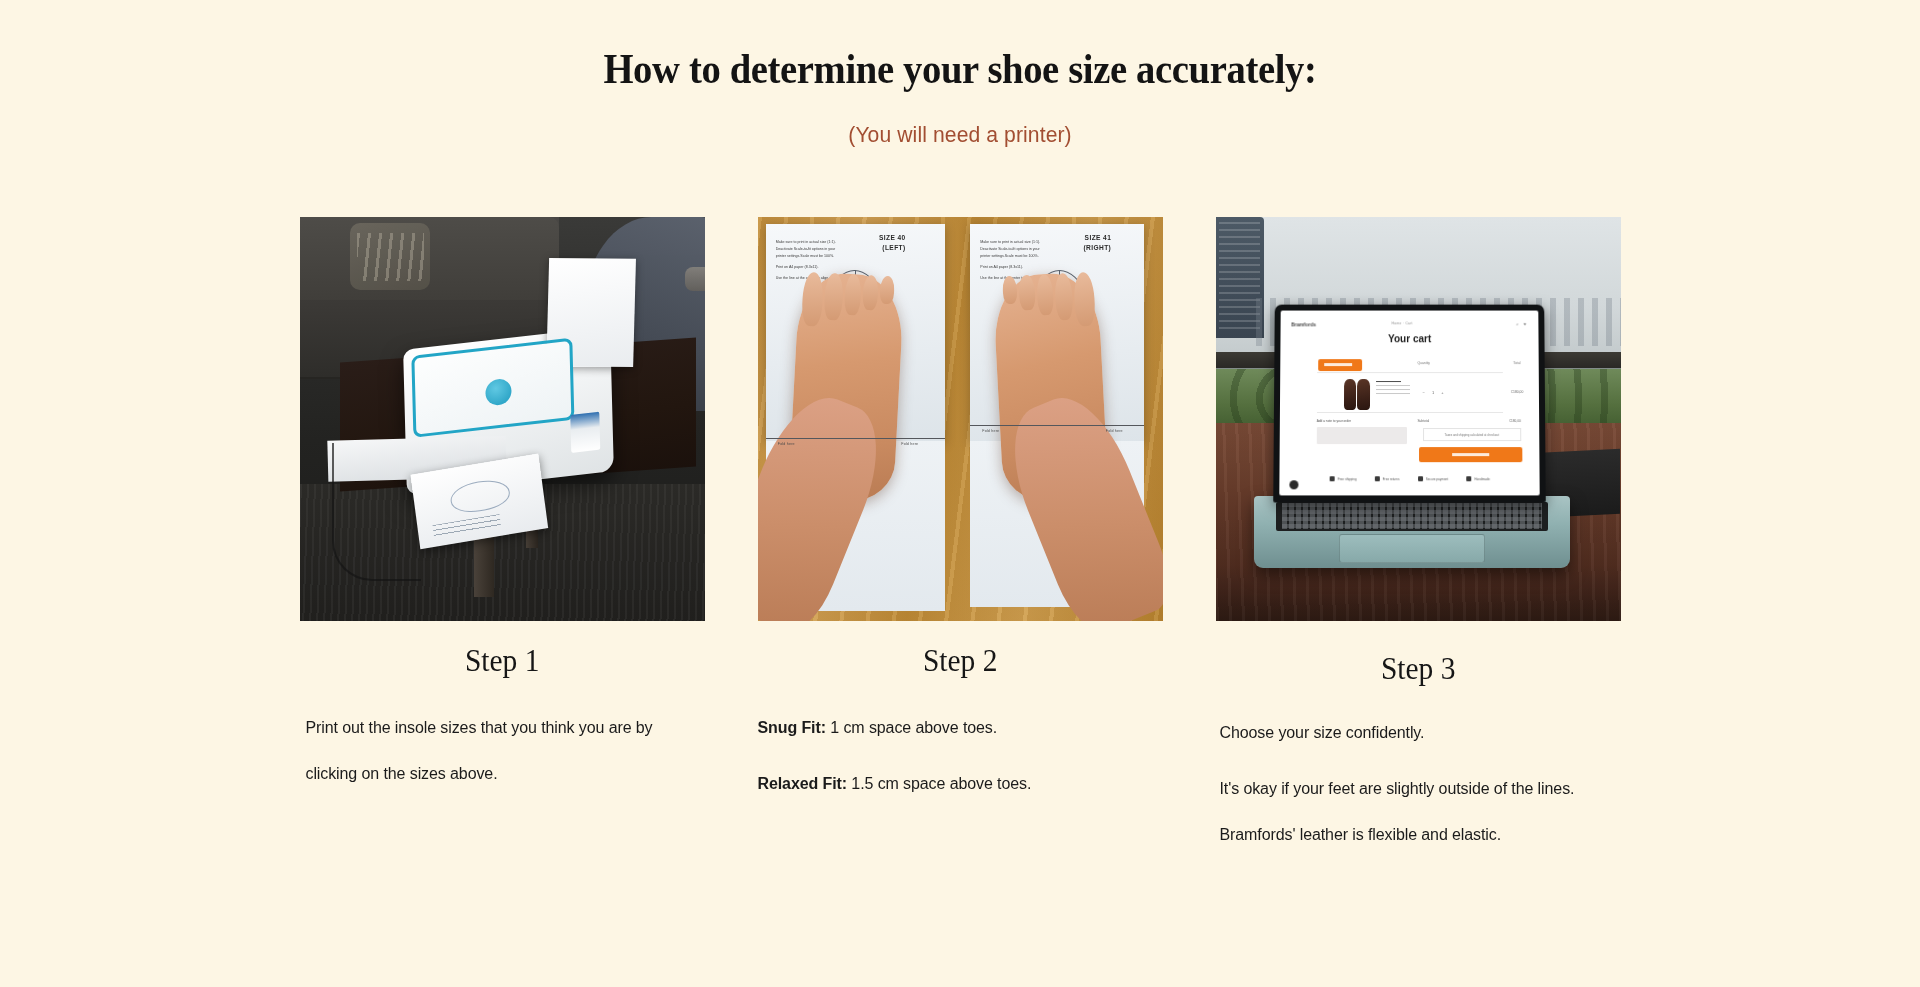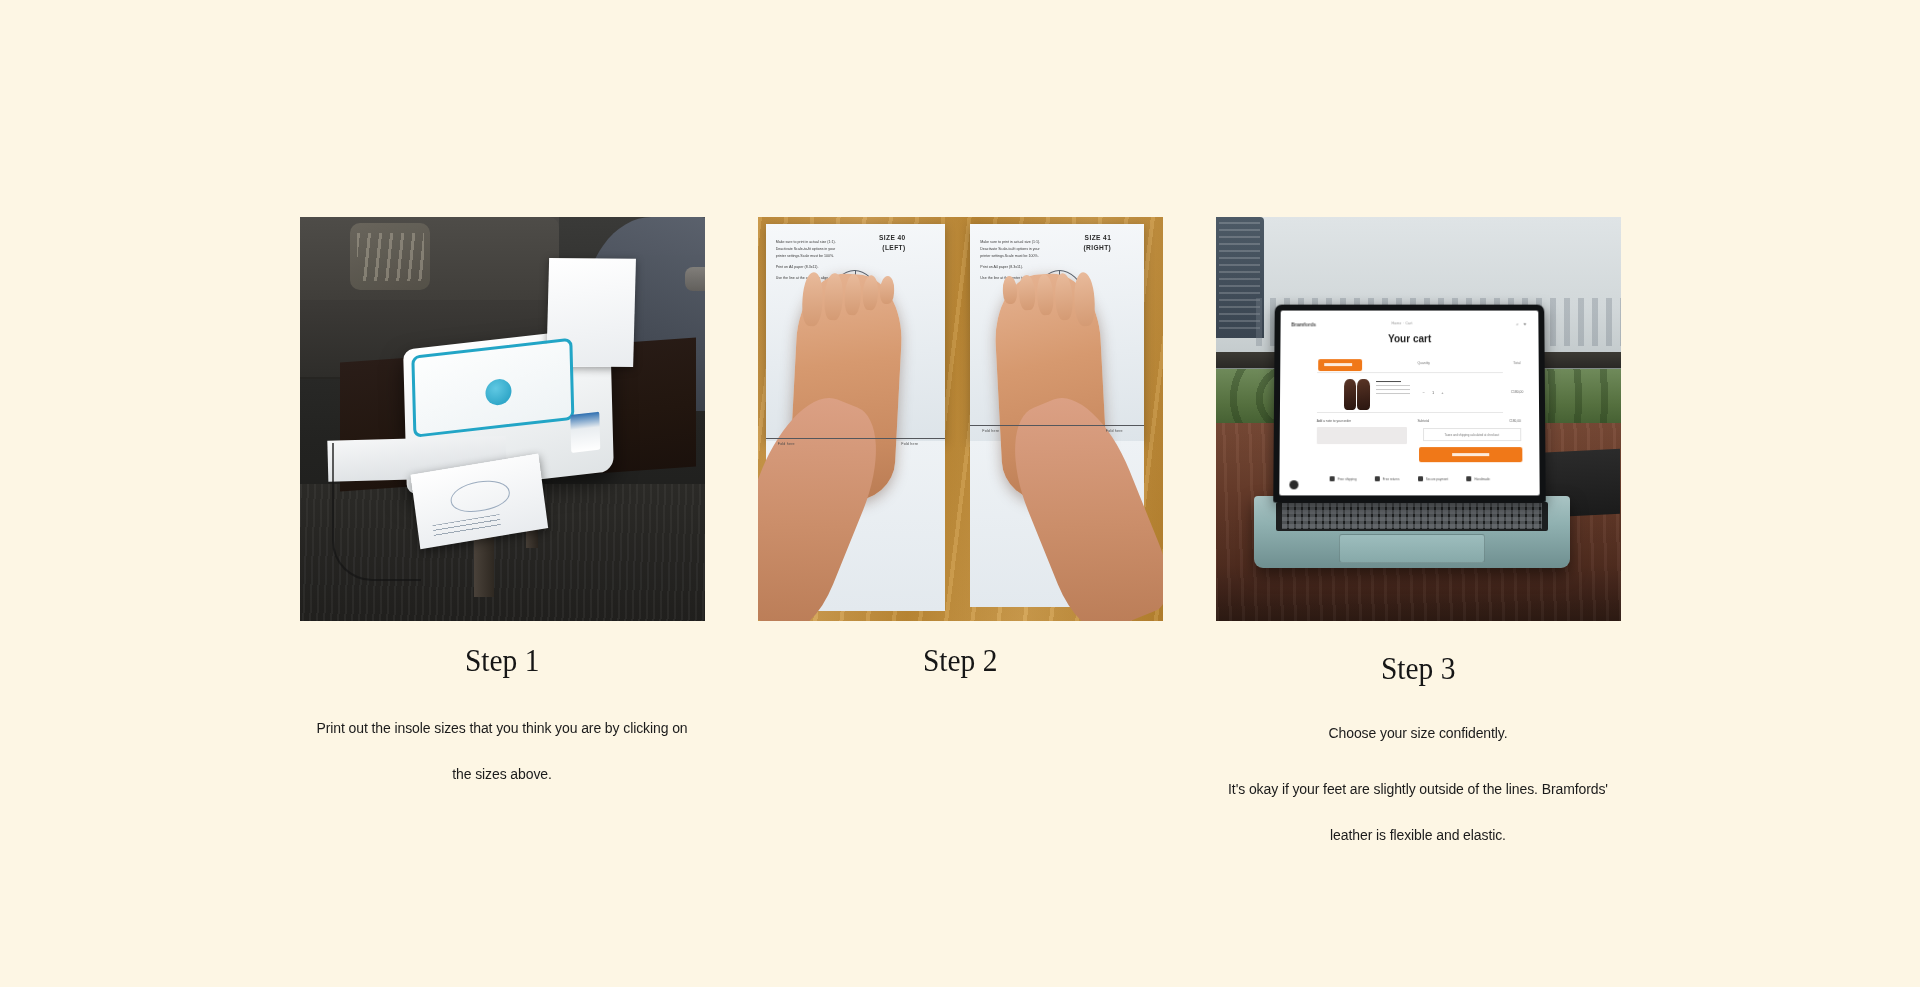--- a/index.html
+++ b/index.html
@@ -86,22 +86,22 @@
     color: #161616;
     margin-top: 22px;
     transform: scaleX(0.95);
   }
 
   .step-col.shifted .step-heading { margin-top: 30px; }
 
   .step-body {
     margin-top: 26px;
     width: 100%;
-    text-align: center;
-    font-size: 14px;
+    text-align: left;
+    font-size: 16px;
     line-height: 46px;
     color: #1b1b1b;
     letter-spacing: -0.1px;
   }
 
   .step-col.shifted .step-body { margin-top: 23px; }
 
   .step-body p { margin: 0; }
   .step-body p + p { margin-top: 10px; }
   .step-body b { font-weight: 700; }
@@ -531,20 +531,24 @@
     position: absolute; left: 3.5%; bottom: 3.5%;
     width: 9px; height: 9px; border-radius: 50%;
     background: #2b2b2b;
   }
 </style>
 </head>
 <body>
 
 <div class="page">
 
+  <div class="header">
+    <div class="page-title">How to determine your shoe size accurately:</div>
+    <div class="page-subtitle">(You will need a printer)</div>
+  </div>
 
   <div class="steps">
 
     <div class="step-col col1">
       <div class="step-figure">
         <div class="photo-printer">
           <div class="pr-sofa">
             <div class="pr-sofa-back"></div>
             <div class="pr-cushion"></div>
           </div>
@@ -640,20 +644,28 @@
           <div class="st-foldtext l1">Fold here</div>
           <div class="st-foldtext l2">Fold here</div>
           <div class="st-foldtext r1">Fold here</div>
           <div class="st-foldtext r2">Fold here</div>
         </div>
       </div>
 
       <div class="step-heading">Step 2</div>
 
       <div class="step-body">
+        <p>
+          <b>Snug Fit:</b>
+          <span>1 cm space above toes.</span>
+        </p>
+        <p>
+          <b>Relaxed Fit:</b>
+          <span>1.5 cm space above toes.</span>
+        </p>
       </div>
     </div>
 
     <div class="step-col col3 shifted">
       <div class="step-figure">
         <div class="photo-laptop">
           <div class="lp-sky"></div>
           <div class="lp-tower"></div>
           <div class="lp-city"></div>
           <div class="lp-railing"></div>

